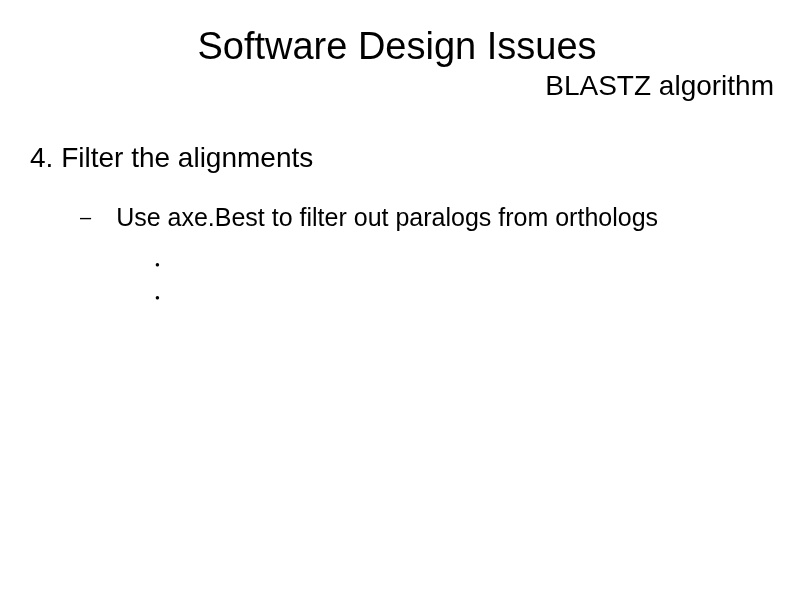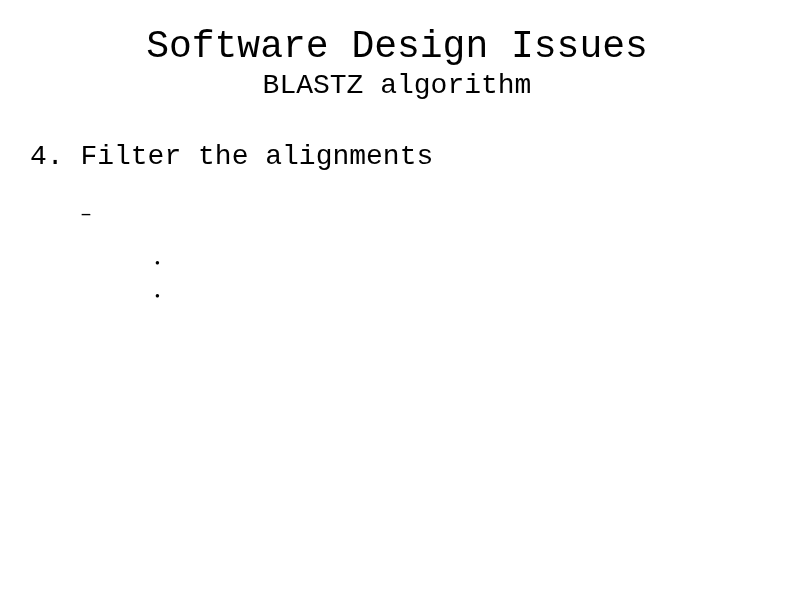--- a/index.html
+++ b/index.html
@@ -1,36 +1,35 @@
 <!DOCTYPE html>
 <html><head>
   <meta charset="utf-8">
   <style>
     * {
       margin: 0;
       padding: 0;
       box-sizing: border-box;
-      font-family: Liberation Mono, monospace;
     }
     body {
       width: 794px;
       height: 595px;
       background: #fff;
       font-family: Arial, Helvetica, sans-serif;
       color: #000;
       padding: 25px 20px 20px 20px;
     }
     .title {
       text-align: center;
       font-size: 38px;
       font-weight: 400;
       margin-bottom: 2px;
     }
     .subtitle {
-      text-align: center;
+      text-align: right;
       font-size: 28px;
       font-weight: 400;
       margin-bottom: 40px;
     }
     .section-header {
       font-size: 28px;
       font-weight: 400;
       margin-bottom: 28px;
       margin-left: 10px;
     }
@@ -73,20 +72,21 @@
 </head>
 <body>
 
 <div class="title">Software Design Issues</div>
 <div class="subtitle">BLASTZ algorithm</div>
 
 <div class="section-header">4. Filter the alignments</div>
 
 <div class="level1">
   <span class="level1-marker">–</span>
+  <span class="level1-text">Use axe.Best to filter out paralogs from orthologs</span>
 </div>
 
 <div class="level2">
   <span class="level2-marker">●</span>
 </div>
 
 <div class="level2">
   <span class="level2-marker">●</span>
 </div>
 

